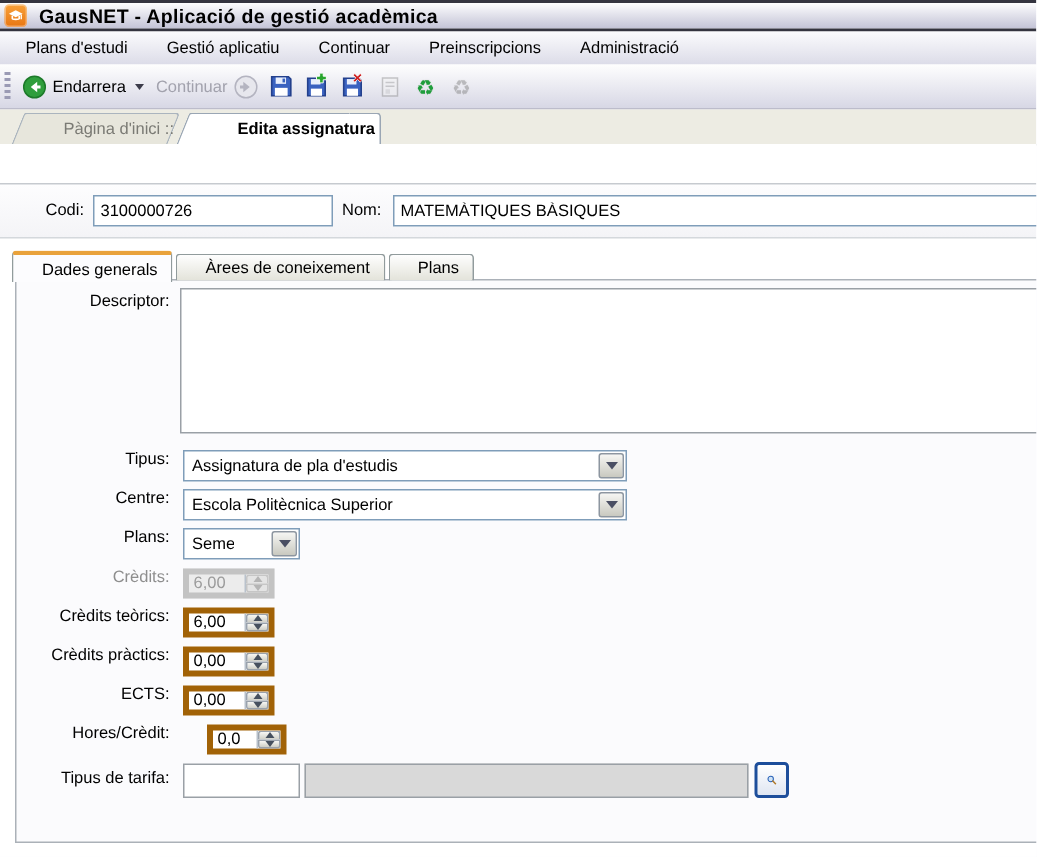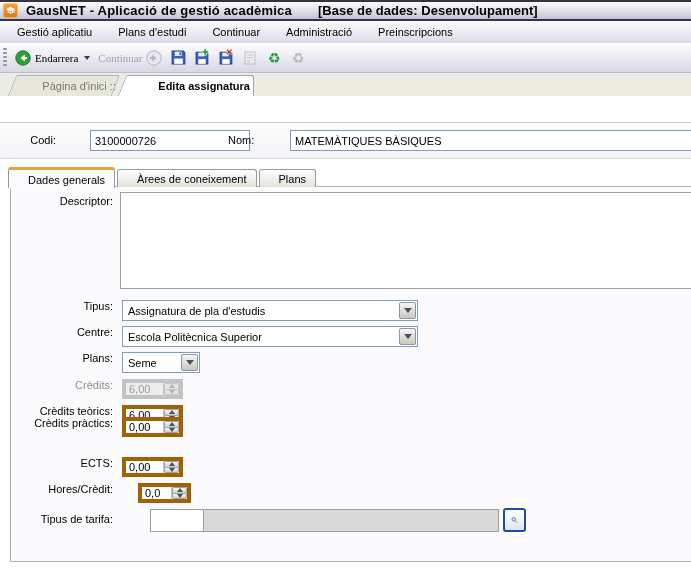--- a/index.html
+++ b/index.html
@@ -22,21 +22,21 @@
     background:linear-gradient(#fbfbfd,#dcdce8);display:flex;align-items:center;padding-left:4px;box-sizing:border-box;}
   .menu-item{padding:3px 13px;cursor:default;}
 
   
   .toolbar{position:absolute;left:0;top:43px;width:691px;height:30px;
     background:linear-gradient(#fefefe,#d7d7e5);border-bottom:1px solid #bcbccb;
     display:flex;align-items:center;box-sizing:border-box;padding-left:2px;}
   .grip{width:4px;height:20px;margin:0 4px 0 1px;
     background:repeating-linear-gradient(to bottom,#9a9ab4 0 2px,transparent 2px 4px);}
   .tbtn{display:inline-flex;align-items:center;gap:4px;padding:3px 4px;border-radius:2px;}
-  .tbtn .lbl{white-space:nowrap;font-family:Liberation Serif, serif;}
+  .tbtn .lbl{white-space:nowrap;}
   .tbtn.disabled .lbl{color:#a2a2ad;}
   .caret{width:0;height:0;border-left:3px solid transparent;border-right:3px solid transparent;
     border-top:4px solid #3c3c4a;margin:0 4px 0 2px;}
   .icnbtn{display:inline-flex;align-items:center;justify-content:center;width:22px;height:22px;margin:0 1px;}
   .icnbtn.disabled{opacity:.45;filter:grayscale(1);}
   .recycle-glyph{font-size:14px;line-height:14px;color:#1f9e3c;
     text-shadow:0 0 1px #c9c9c9;}
 
   
   .pagetabs{position:absolute;left:0;top:73px;width:691px;height:23px;background:#edecE3;
@@ -54,21 +54,21 @@
   .ptab-label{position:relative;z-index:2;}
 
   
   .content{position:absolute;left:0;top:96px;width:691px;height:475px;background:#fff;}
 
   
   .hpanel{position:absolute;left:0;top:26px;width:691px;height:37px;box-sizing:border-box;
     background:linear-gradient(#fdfdfe,#f4f4f7);border-top:1px solid #c6cacf;border-bottom:1px solid #d4d8dc;}
   .hlabel{position:absolute;top:11px;}
   .xp-input{position:absolute;box-sizing:border-box;border:1px solid #7f9db9;background:#fff;
-    font-family:"Liberation Sans", sans-serif;font-size:11px;padding:2px 4px;outline:none;margin-left:28px;}
+    font-family:"Liberation Sans", sans-serif;font-size:11px;padding:2px 4px;outline:none;}
   #codi-input{left:62px;top:7px;width:160px;height:21px;}
   #nom-input{left:262px;top:7px;width:448px;height:21px;}
   .hlabel.codi{left:0;width:56px;text-align:right;}
   .hlabel.nom{left:228px;width:30px;text-align:left;}
 
   
   .dtabs{position:absolute;left:8px;top:70px;height:21px;display:flex;align-items:flex-end;z-index:3;}
   .dtab{box-sizing:border-box;border:1px solid #919b9c;border-bottom:none;border-radius:3px 3px 0 0;
     padding:3px 9px 4px 19px;margin-right:2px;background:linear-gradient(#fefefe,#e3e3da);height:18px;}
   .dtab.active{background:#fcfcfe;height:21px;padding-top:4px;position:relative;margin-bottom:-1px;
@@ -107,46 +107,45 @@
 
   #tarifa-code{left:122px;top:413px;width:78px;height:23px;}
   .tarifa-desc{position:absolute;left:203px;top:413px;width:296px;height:23px;box-sizing:border-box;
     border:1px solid #9aa0a6;background:#d9d9d9;}
   .search-btn{position:absolute;left:503px;top:412px;width:23px;height:24px;box-sizing:border-box;
     border:2px solid #1d4e9b;border-radius:3px;background:linear-gradient(#ffffff,#dfe6f2);
     display:flex;align-items:center;justify-content:center;}
 
   
   .r-tipus{top:204px;} .r-centre{top:230px;} .r-durada{top:256px;}
-  .r-credits{top:283px;} .r-teorics{top:309px;} .r-practics{top:321px;}
+  .r-credits{top:283px;} .r-teorics{top:309px;} .r-practics{top:335px;}
   .r-ects{top:361px;} .r-hores{top:387px;} .r-tarifa{top:417px;}
 </style>
 </head>
 <body>
 
 <div class="app">
 
   <div class="titlebar">
     <span class="appicon">
       <svg width="11" height="11" viewBox="0 0 12 12">
           <path d="M6 2 L11 4.5 L6 7 L1 4.5 Z" fill="#fff"></path>
           <path d="M3.5 6 v2 c0 .8 5 .8 5 0 v-2" stroke="#fff" stroke-width="1.2" fill="none"></path>
           <line x1="10" y1="5" x2="10" y2="8.5" stroke="#fff" stroke-width="1"></line>
         </svg>
     </span>
     <span class="title-text">GausNET - Aplicació de gestió acadèmica</span>
-    <span class="subtitle-text">[Base de dades: Desenvolupament]</span>
   </div>
 
   <div class="menubar">
+    <span class="menu-item">Plans d'estudi</span>
     <span class="menu-item">Gestió aplicatiu</span>
-    <span class="menu-item">Plans d'estudi</span>
     <span class="menu-item">Continuar</span>
+    <span class="menu-item">Preinscripcions</span>
     <span class="menu-item">Administració</span>
-    <span class="menu-item">Preinscripcions</span>
   </div>
 
   <div class="toolbar">
     <span class="grip"></span>
     <span class="tbtn">
       <svg width="16" height="16" viewBox="0 0 16 16">
           <circle cx="8" cy="8" r="7.2" fill="#2f9e3c" stroke="#1d7a2a"></circle>
           <path d="M9.8 4.5 L5.5 8 L9.8 11.5 V9 H12 V7 H9.8 Z" fill="#fff"></path>
         </svg>
       <span class="lbl">Endarrera</span>

